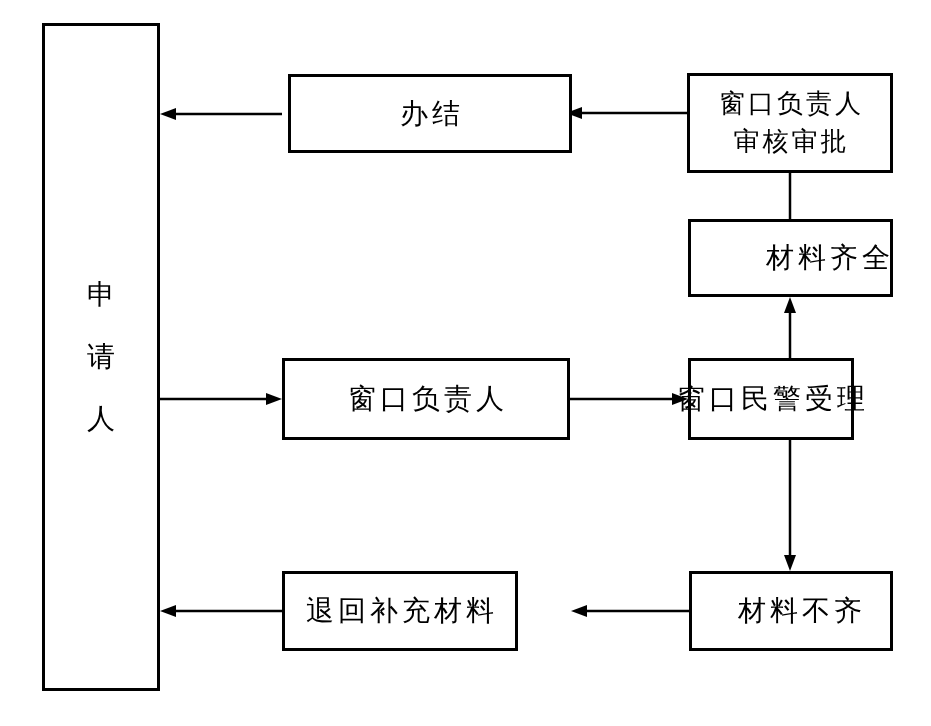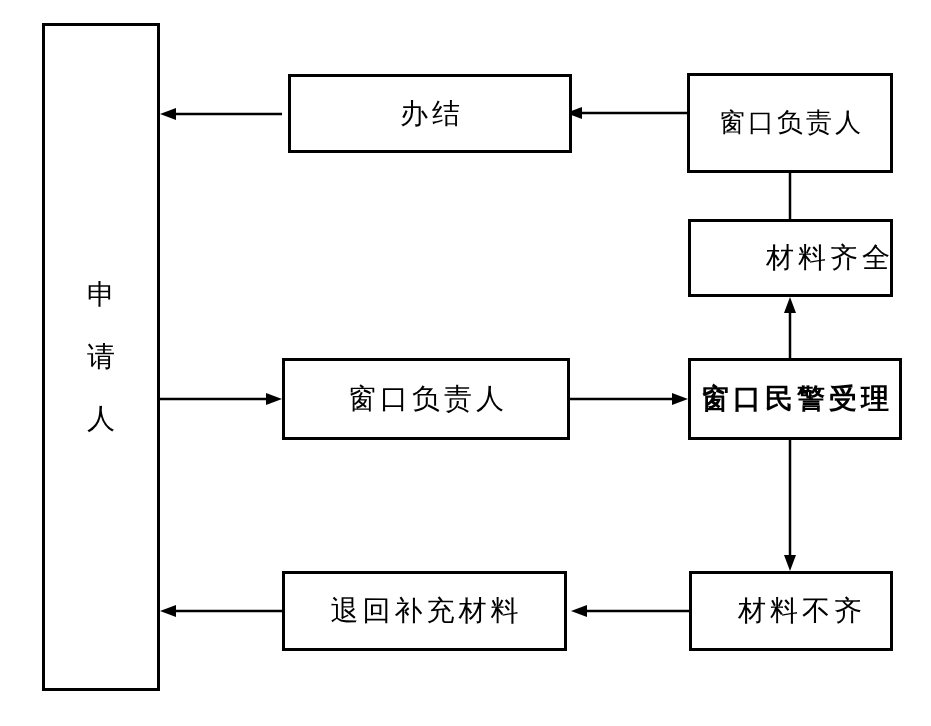--- a/index.html
+++ b/index.html
@@ -55,22 +55,22 @@
     line-height: 26px;
     letter-spacing: 3px;
     margin-right: -3px;
     white-space: nowrap;
   }
   #node-applicant          { left: 42px;  top: 23px;  width: 118px; height: 668px; }
   #node-complete           { left: 288px; top: 74px;  width: 284px; height: 79px; }
   #node-supervisor         { left: 687px; top: 73px;  width: 206px; height: 100px; }
   #node-materials-complete { left: 688px; top: 219px; width: 205px; height: 78px; justify-content: flex-end; }
   #node-submit             { left: 282px; top: 358px; width: 288px; height: 82px; }
-  #node-police             { left: 688px; top: 358px; width: 214px; height: 82px; font-weight: bold; }
-  #node-return             { left: 282px; top: 571px; width: 285px; height: 80px; }
+  #node-police             { left: 688px; top: 358px; width: 166px; height: 82px; }
+  #node-return             { left: 282px; top: 571px; width: 236px; height: 80px; }
   #node-incomplete         { left: 689px; top: 571px; width: 204px; height: 80px; padding-left: 18px; }
 </style>
 </head>
 <body>
 
 <div class="canvas">
 
   <svg class="arrow-layer" width="931" height="726" viewBox="0 0 931 726">
 
     <g>
@@ -124,20 +124,21 @@
     <div class="v-label">申请人</div>
   </div>
 
   <div class="node" id="node-complete">
     <span class="node-label">办结</span>
   </div>
 
   <div class="node" id="node-supervisor">
     <div class="two-line">
       <span class="line">窗口负责人</span>
+      <span class="line">审核审批</span>
     </div>
   </div>
 
   <div class="node" id="node-materials-complete">
     <span class="node-label">材料齐全</span>
   </div>
 
   <div class="node" id="node-submit">
     <span class="node-label">窗口负责人</span>
   </div>

